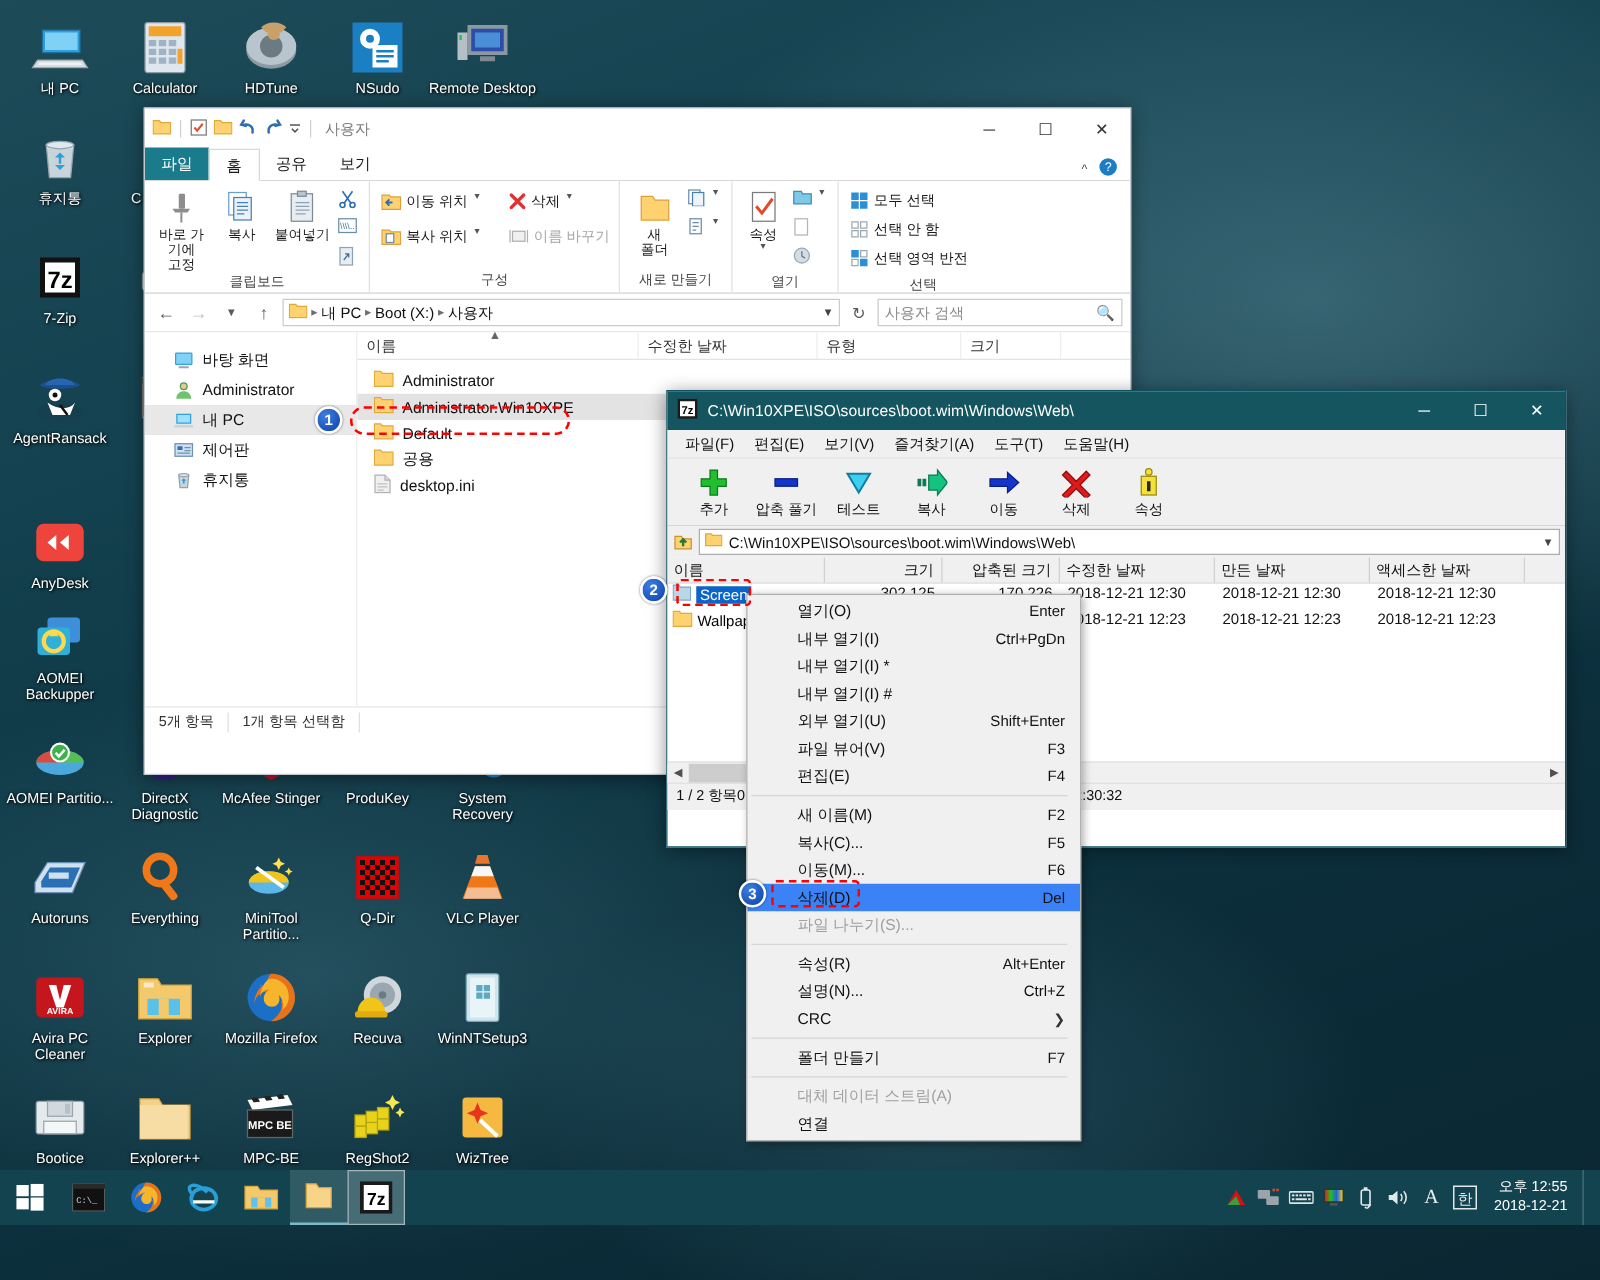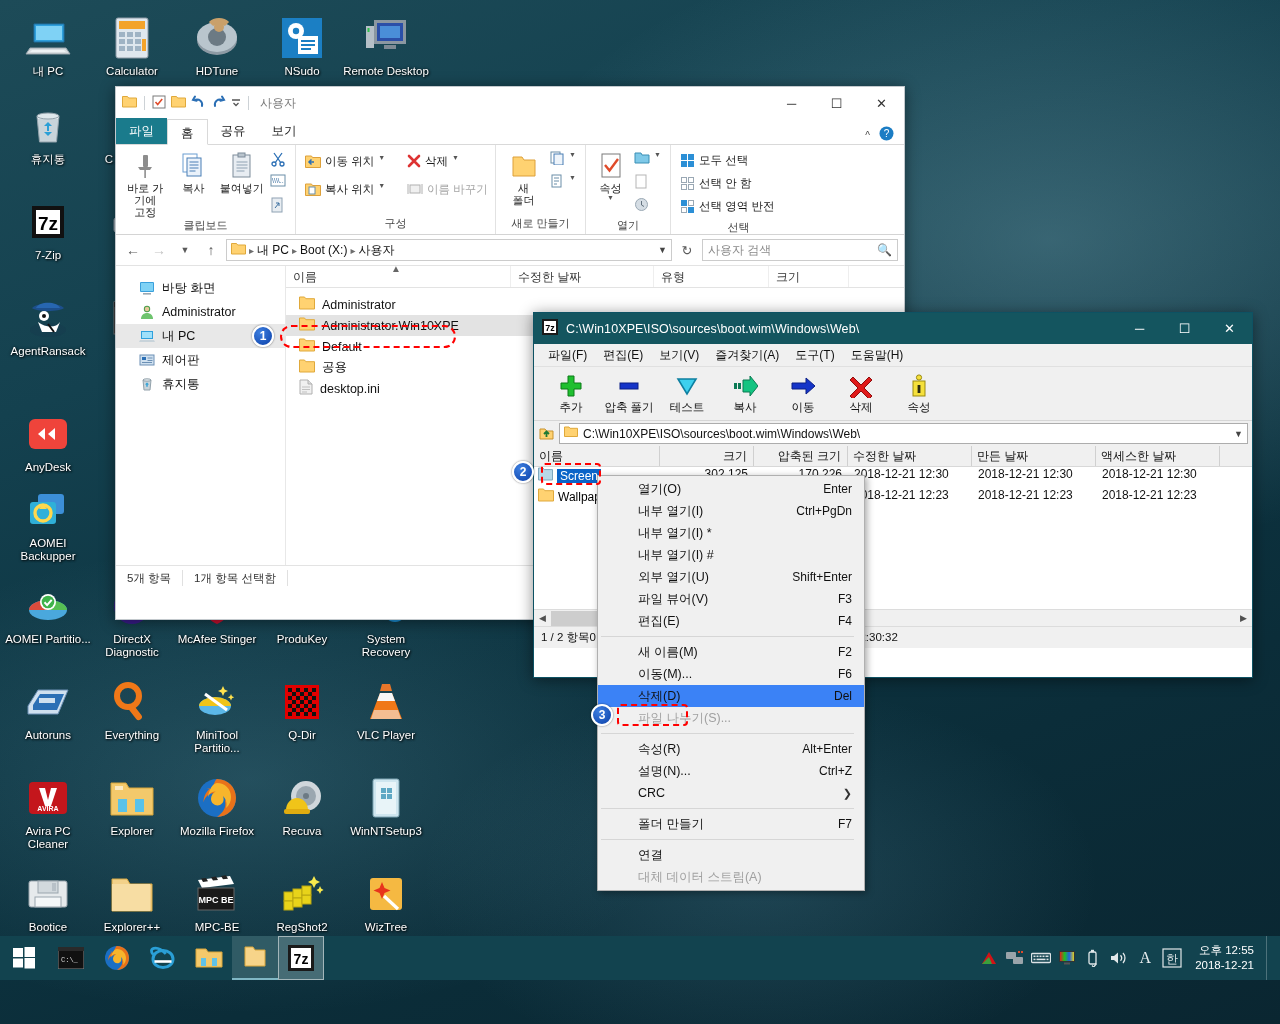--- a/index.html
+++ b/index.html
@@ -1141,20 +1141,24 @@
       <div class="mi">
         <span>편집(E)</span>
         <span class="acc">F4</span>
       </div>
       <div class="msep"></div>
       <div class="mi">
         <span>새 이름(M)</span>
         <span class="acc">F2</span>
       </div>
       <div class="mi">
+        <span>복사(C)...</span>
+        <span class="acc">F5</span>
+      </div>
+      <div class="mi">
         <span>이동(M)...</span>
         <span class="acc">F6</span>
       </div>
       <div class="mi hl">
         <span>삭제(D)</span>
         <span class="acc">Del</span>
       </div>
       <div class="mi dis">
         <span>파일 나누기(S)...</span>
       </div>
@@ -1170,25 +1174,25 @@
       <div class="mi">
         <span>CRC</span>
         <span class="sub">❯</span>
       </div>
       <div class="msep"></div>
       <div class="mi">
         <span>폴더 만들기</span>
         <span class="acc">F7</span>
       </div>
       <div class="msep"></div>
-      <div class="mi">
-        <span>연결</span>
-      </div>
       <div class="mi dis">
         <span>대체 데이터 스트림(A)</span>
+      </div>
+      <div class="mi">
+        <span>연결</span>
       </div>
     </div>
 
   <div class="annot" style="left:280px; top:325px; width:176px; height:23px; border-radius:12px;"></div>
   <div class="annot" style="left:541px; top:463px; width:60px; height:22px; border-radius:4px;"></div>
   <div class="annot" style="left:617px; top:704px; width:71px; height:22px; border-radius:4px;"></div>
 
   <div id="badges">
       <div class="badge" style="left: 252px; top: 325px;">1</div>
       <div class="badge" style="left: 512px; top: 461px;">2</div>

